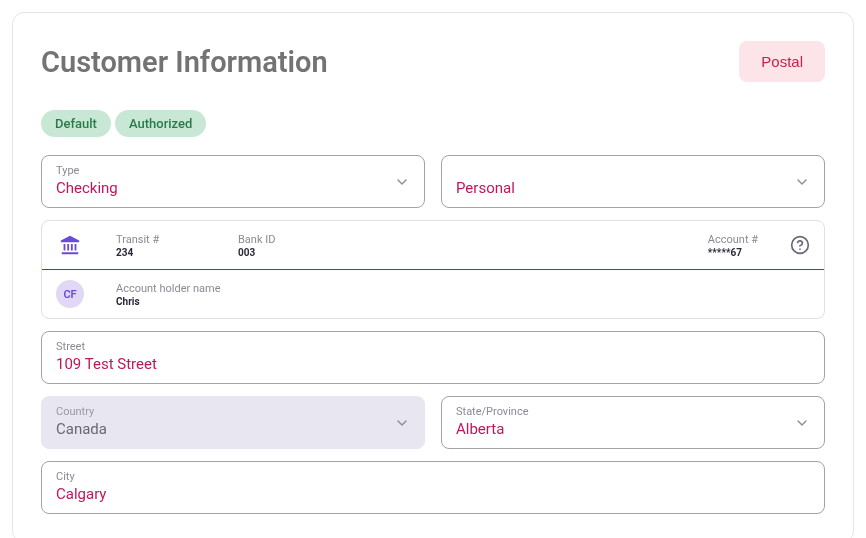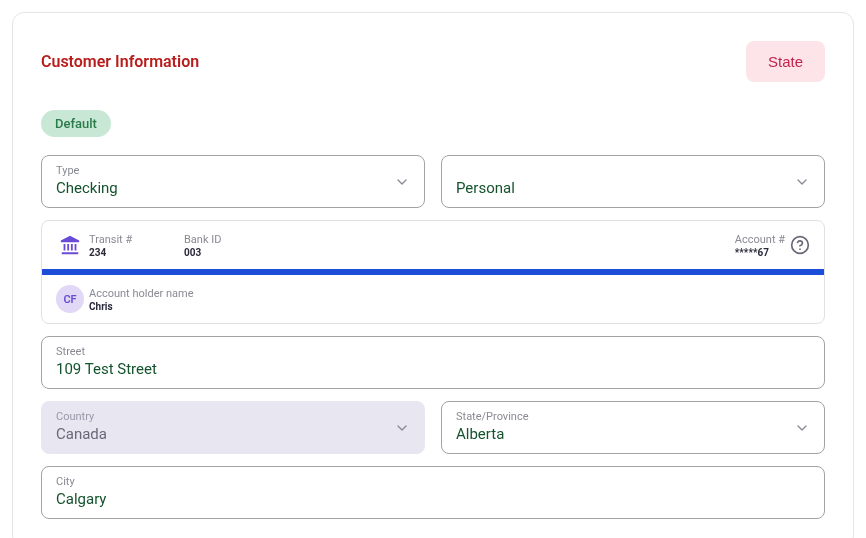--- a/index.html
+++ b/index.html
@@ -19,23 +19,23 @@
       width: 842px;
       margin: 0 auto;
     }
     .header {
       display: flex;
       justify-content: space-between;
       align-items: center;
       margin-bottom: 28px;
     }
     .title {
-      font-size: 16px;
+      font-size: 29px;
       font-weight: 600;
-      color: #b91c1c;
+      color: #737373;
     }
     .delete-btn {
       background: #fce4e9;
       color: #c2244a;
       border: none;
       border-radius: 8px;
       padding: 12px 22px;
       font-size: 15px;
       font-weight: 500;
       cursor: pointer;
@@ -82,21 +82,21 @@
     .field-label {
       font-size: 11px;
       color: #8a8a95;
       margin-bottom: 2px;
     }
     .field.disabled .field-label {
       color: #9a98a8;
     }
     .field-value {
       font-size: 15px;
-      color: #14532d;
+      color: #be185d;
     }
     .field.disabled .field-value {
       color: #6a6878;
     }
     .chevron {
       position: absolute;
       right: 14px;
       top: 50%;
       transform: translateY(-50%);
       color: #8a8a95;
@@ -107,24 +107,24 @@
     .bank-group {
       border: 1px solid #e0e0e5;
       border-radius: 8px;
       margin-bottom: 12px;
       overflow: hidden;
     }
     .bank-row {
       display: flex;
       align-items: center;
       padding: 10px 14px;
-      gap: 5px;
+      gap: 32px;
     }
     .bank-row + .bank-row {
-      border-top: 6px solid #1d4ed8;
+      border-top: 1px solid #1d4ed8;
     }
     .bank-icon {
       width: 28px;
       height: 28px;
       display: flex;
       align-items: center;
       justify-content: center;
       color: #6a4bd8;
       flex-shrink: 0;
     }
@@ -171,25 +171,26 @@
     .w-transit { width: 90px; }
     .w-bankid { width: 120px; }
   </style>
 </head>
 <body>
 
 <div class="card">
 
   <div class="header">
     <h1 class="title">Customer Information</h1>
-    <button class="delete-btn">State</button>
+    <button class="delete-btn">Postal</button>
   </div>
 
   <div class="badges">
     <span class="badge">Default</span>
+    <span class="badge">Authorized</span>
   </div>
 
   <div class="row">
     <div class="field half">
       <span class="field-label">Type</span>
       <span class="field-value">Checking</span>
       <span class="chevron">
         <svg width="16" height="16" viewBox="0 0 24 24" fill="none" stroke="currentColor" stroke-width="2" stroke-linecap="round" stroke-linejoin="round">
             <polyline points="6 9 12 15 18 9"></polyline>
           </svg>

